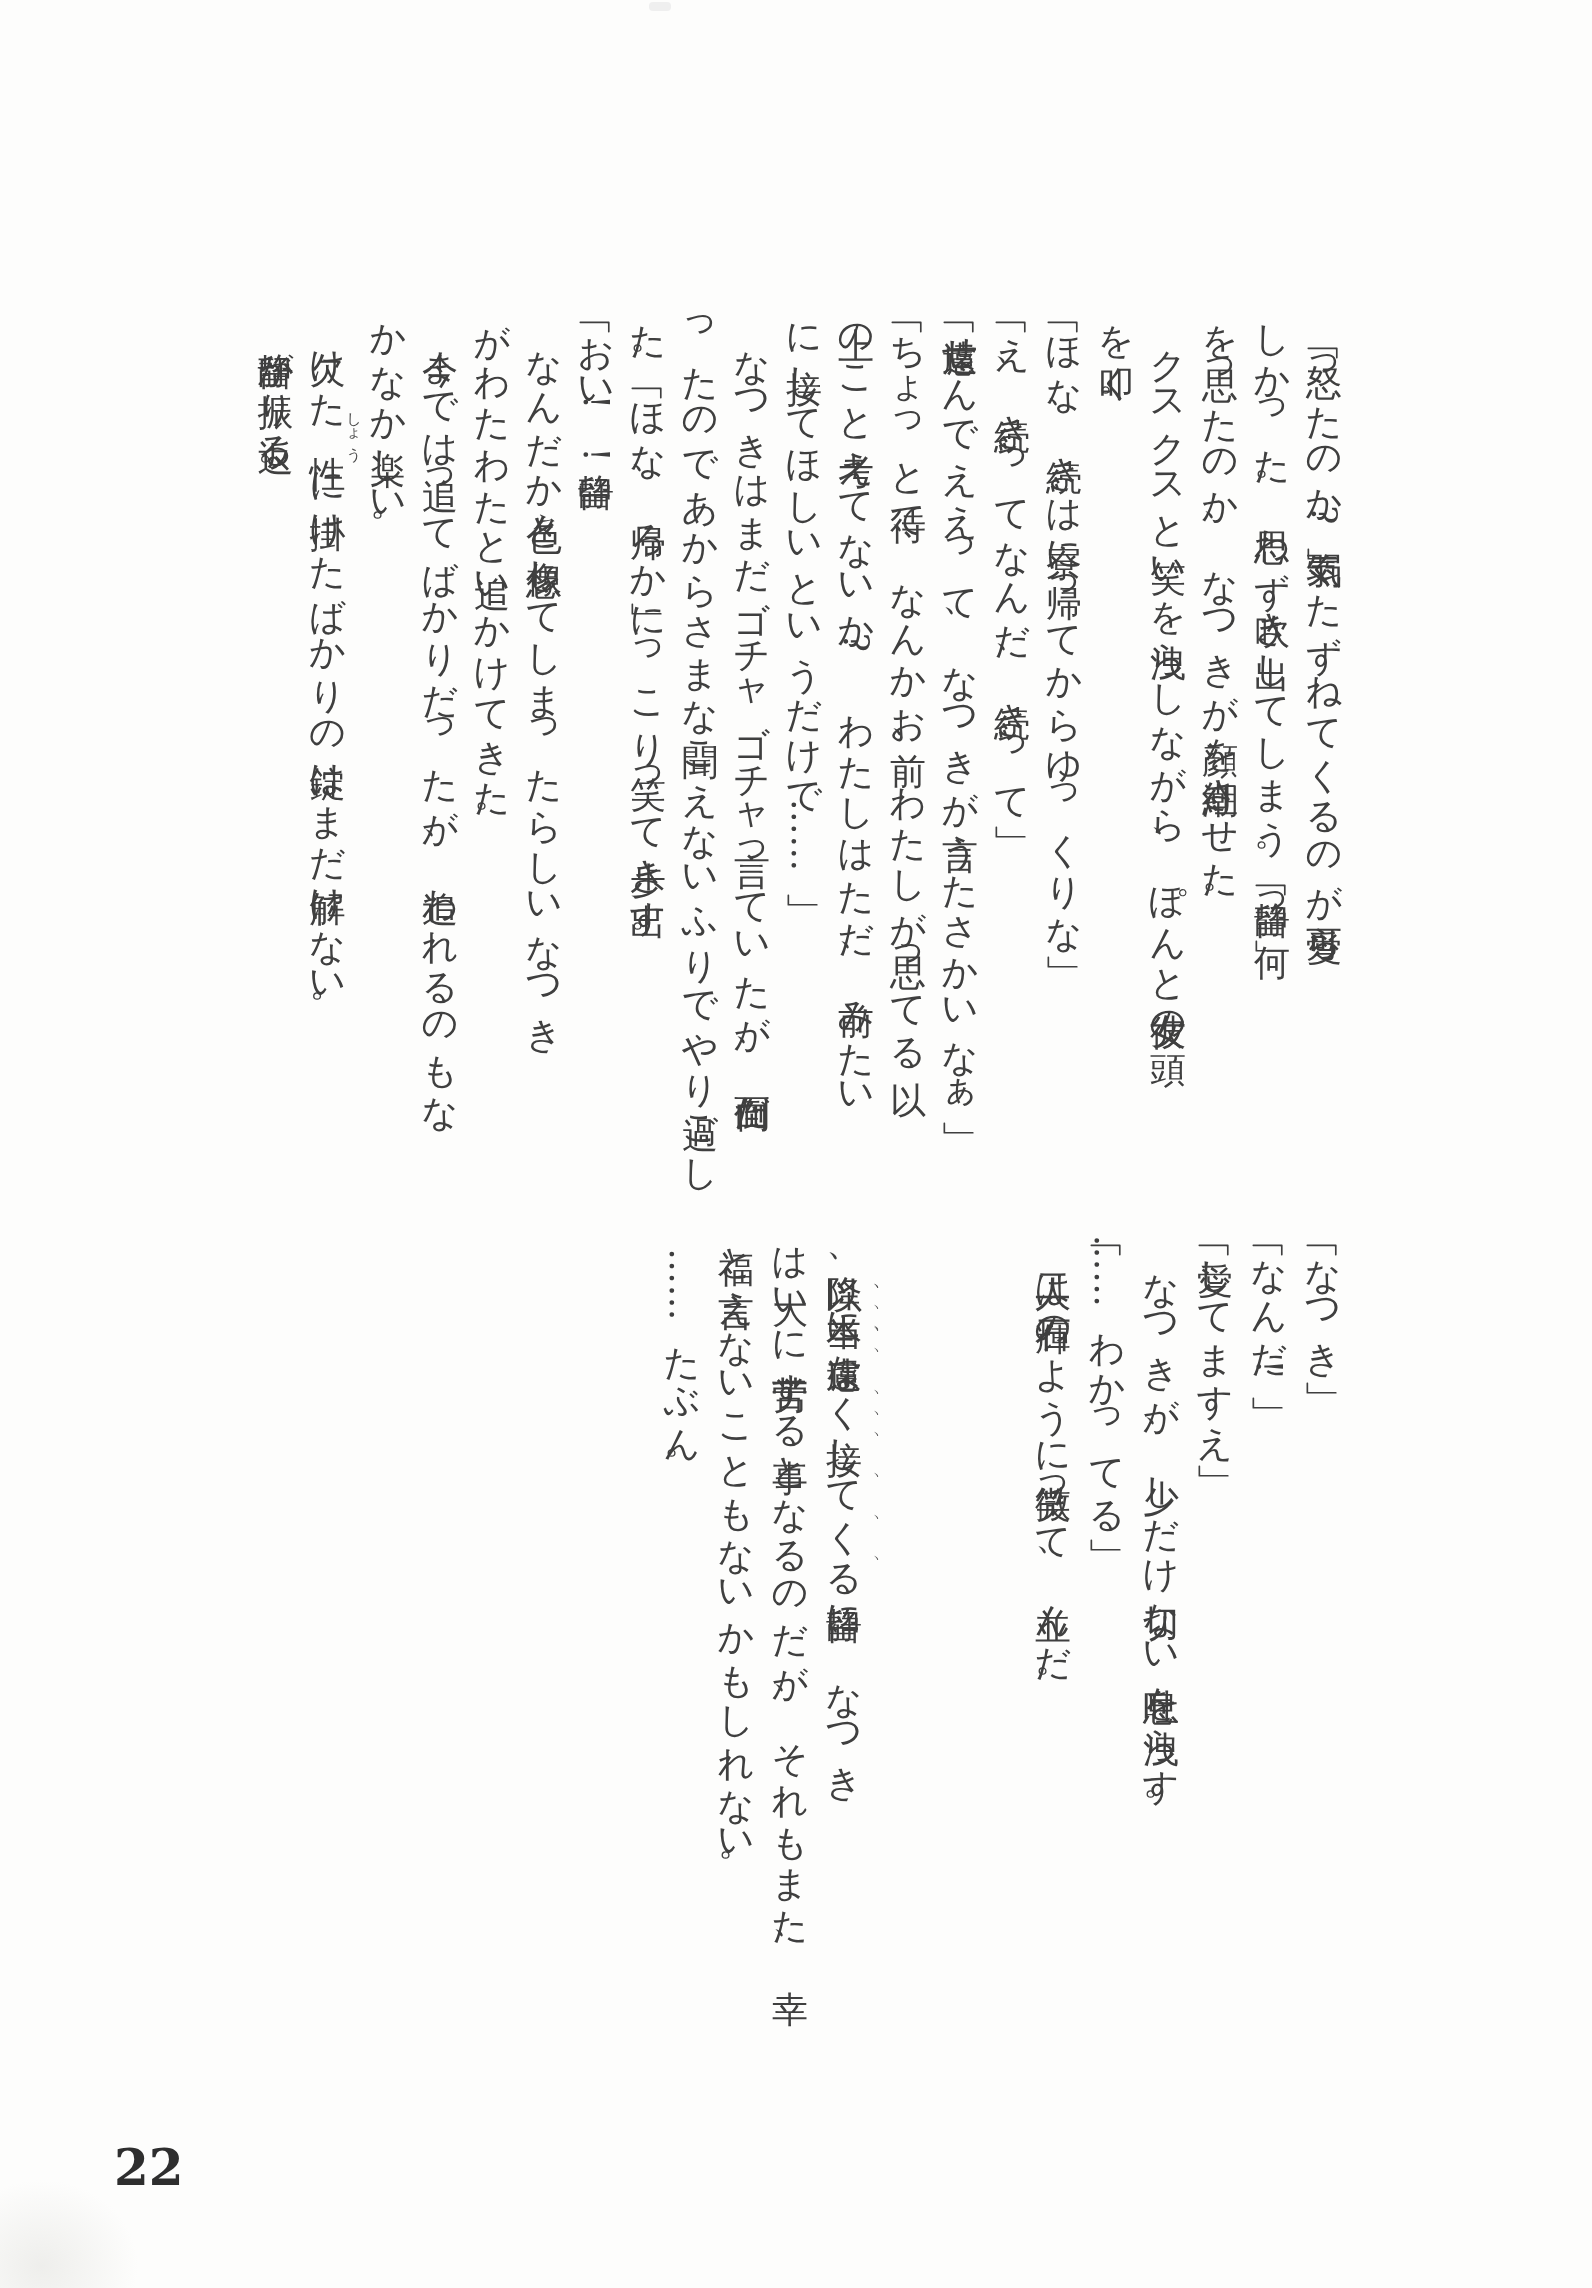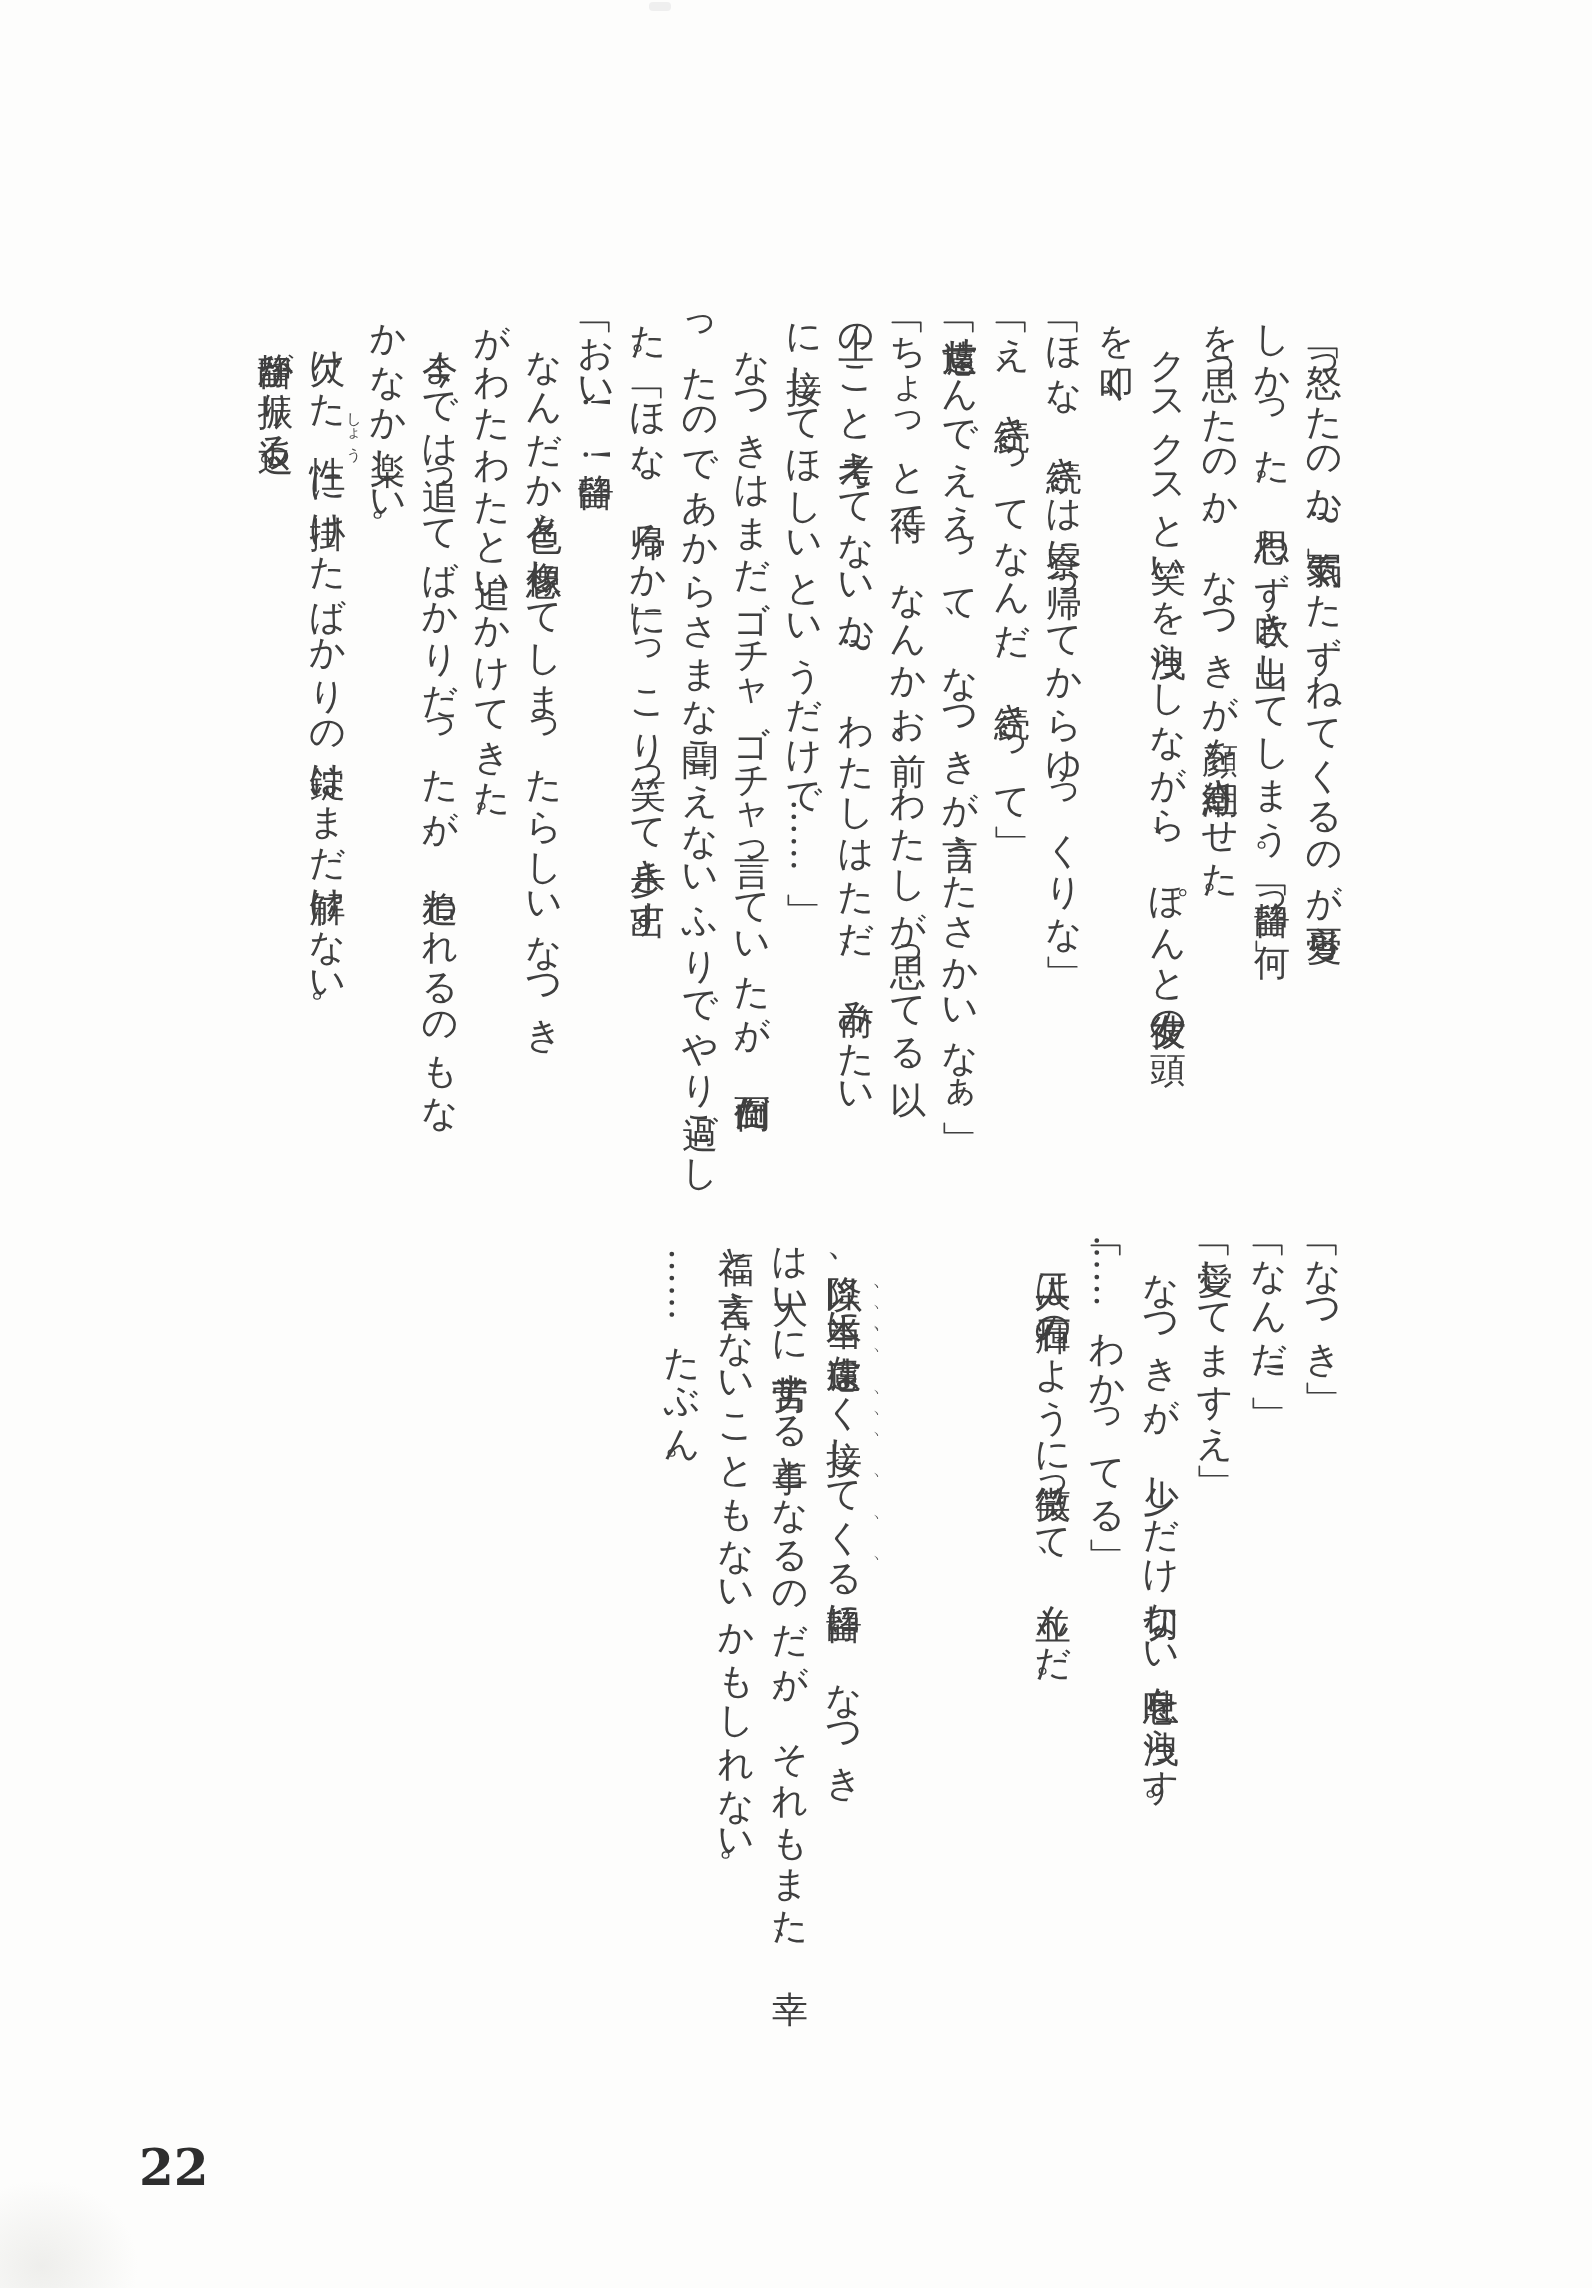--- a/index.html
+++ b/index.html
@@ -53,21 +53,21 @@
     font-size: 15px;
     letter-spacing: 0;
     color: #4a4a4a;
   }
   .em-dots {
     -webkit-text-emphasis: filled sesame #555;
     text-emphasis: filled sesame #555;
   }
   .page-number {
     position: absolute;
-    left: 139px;
+    left: 114px;
     top: 2143px;
     font-size: 50px;
     line-height: 1;
     font-weight: 700;
     color: #2e2e2e;
     font-family: "DejaVu Serif", "Liberation Serif", serif;
   }
   
   .artifact { position: absolute; pointer-events: none; }
   .topsmudge {

